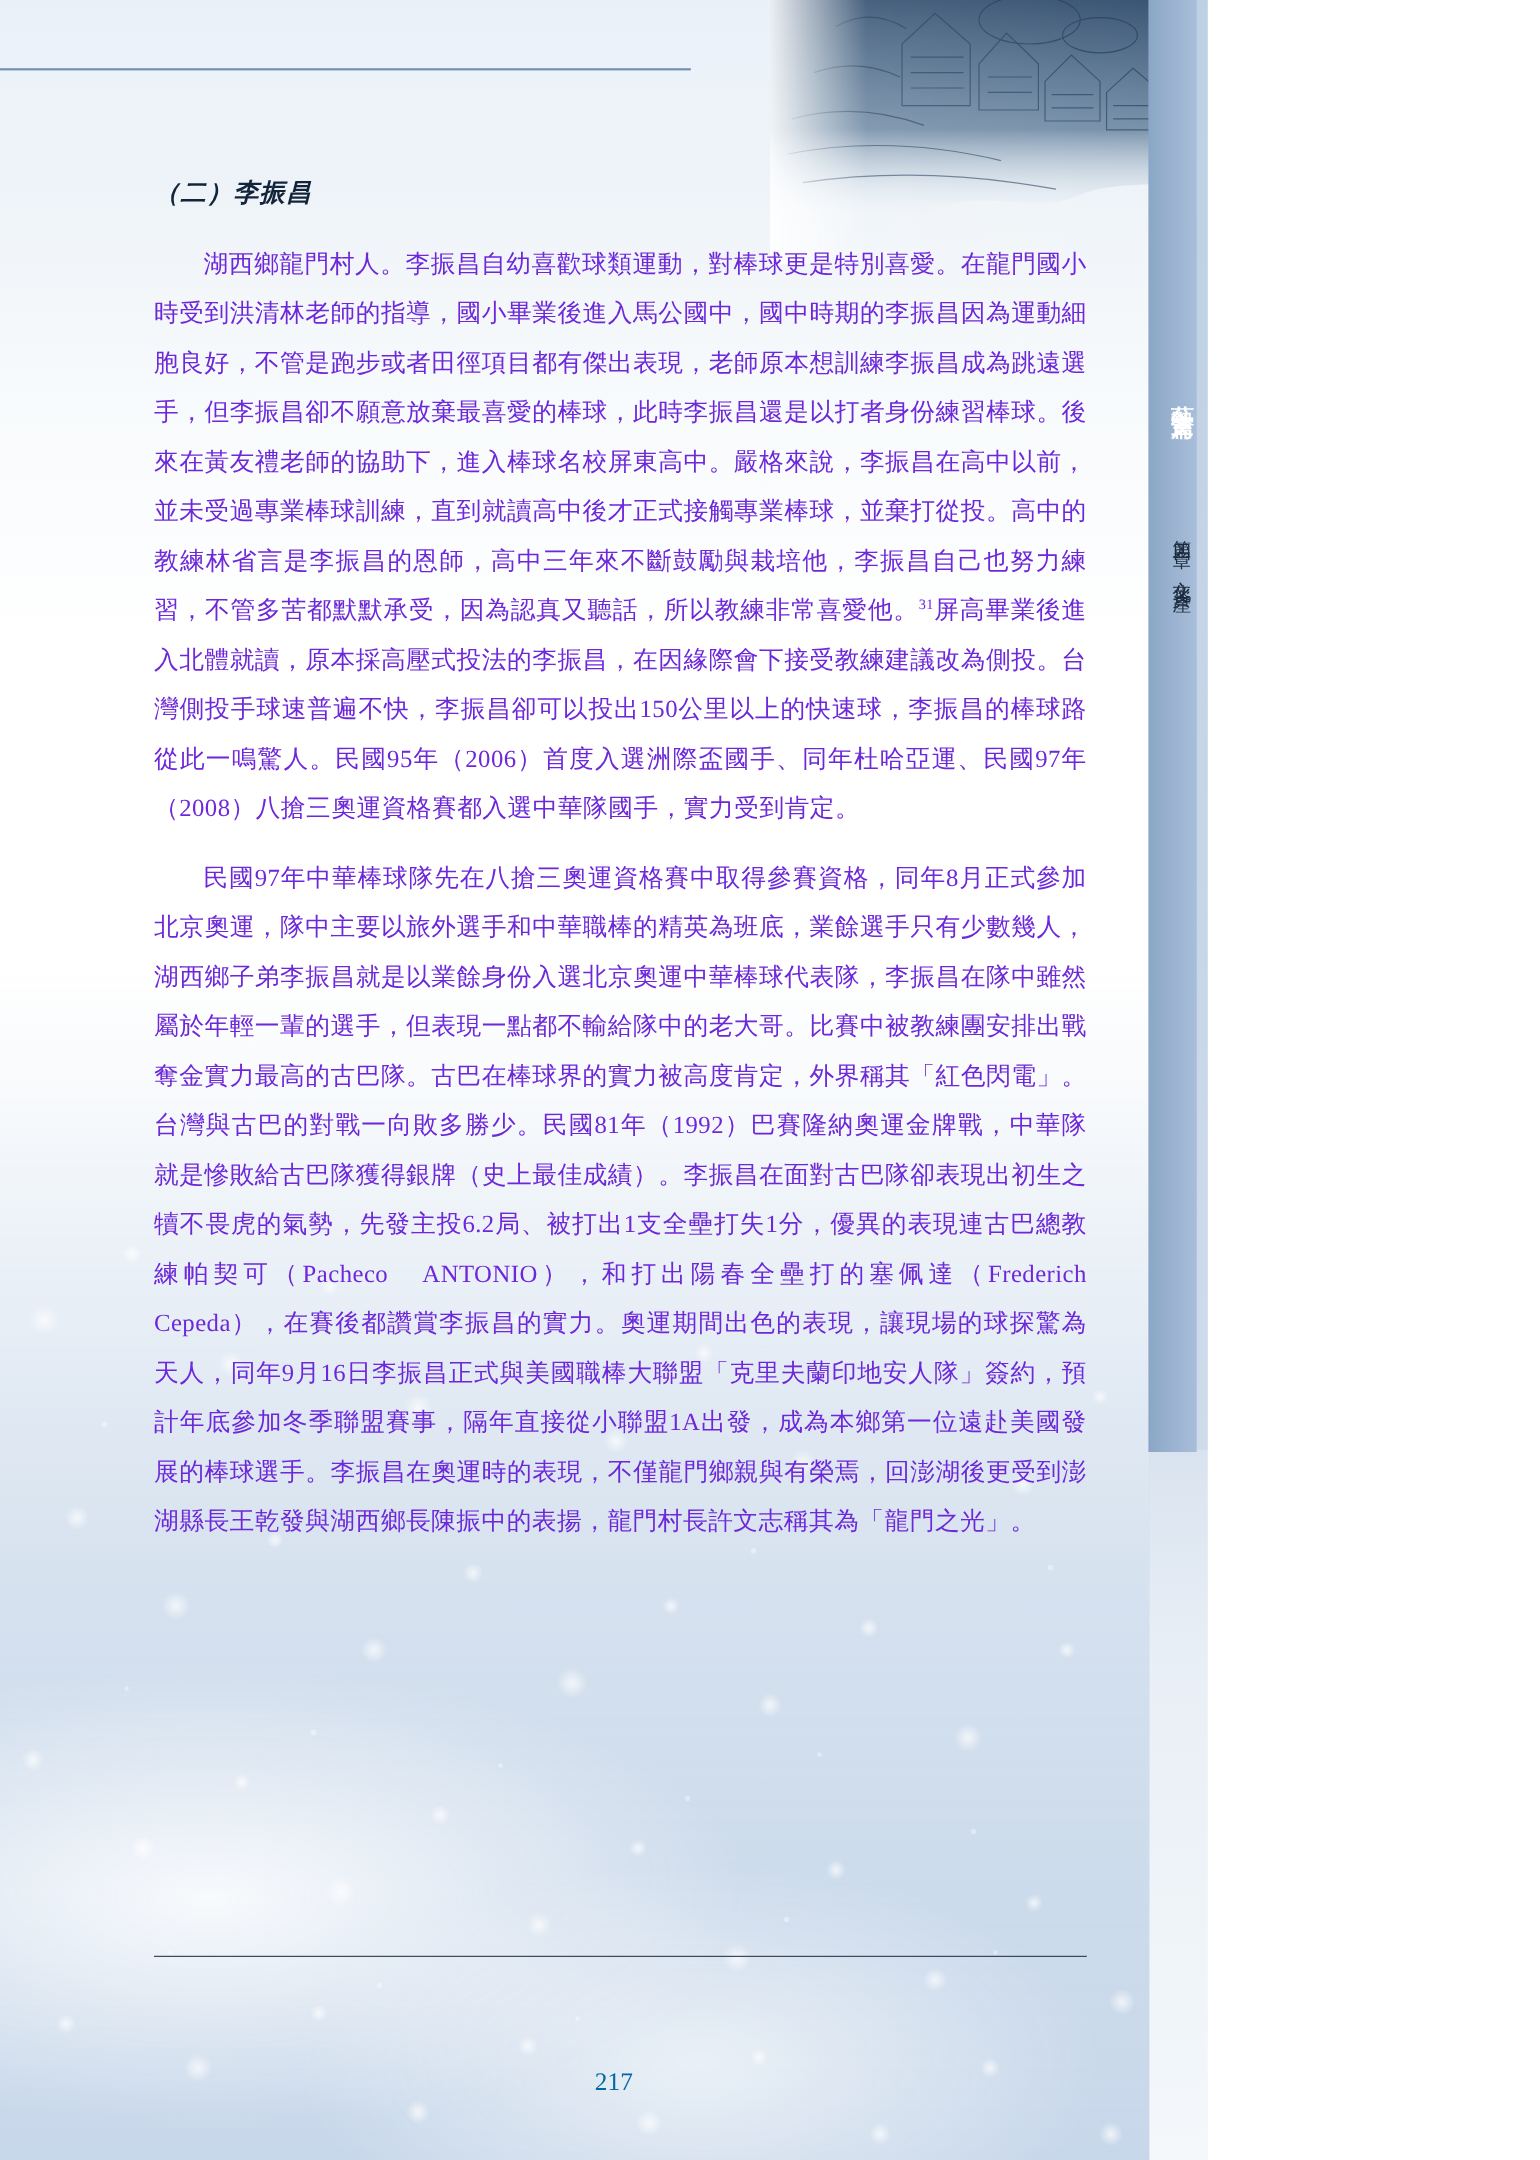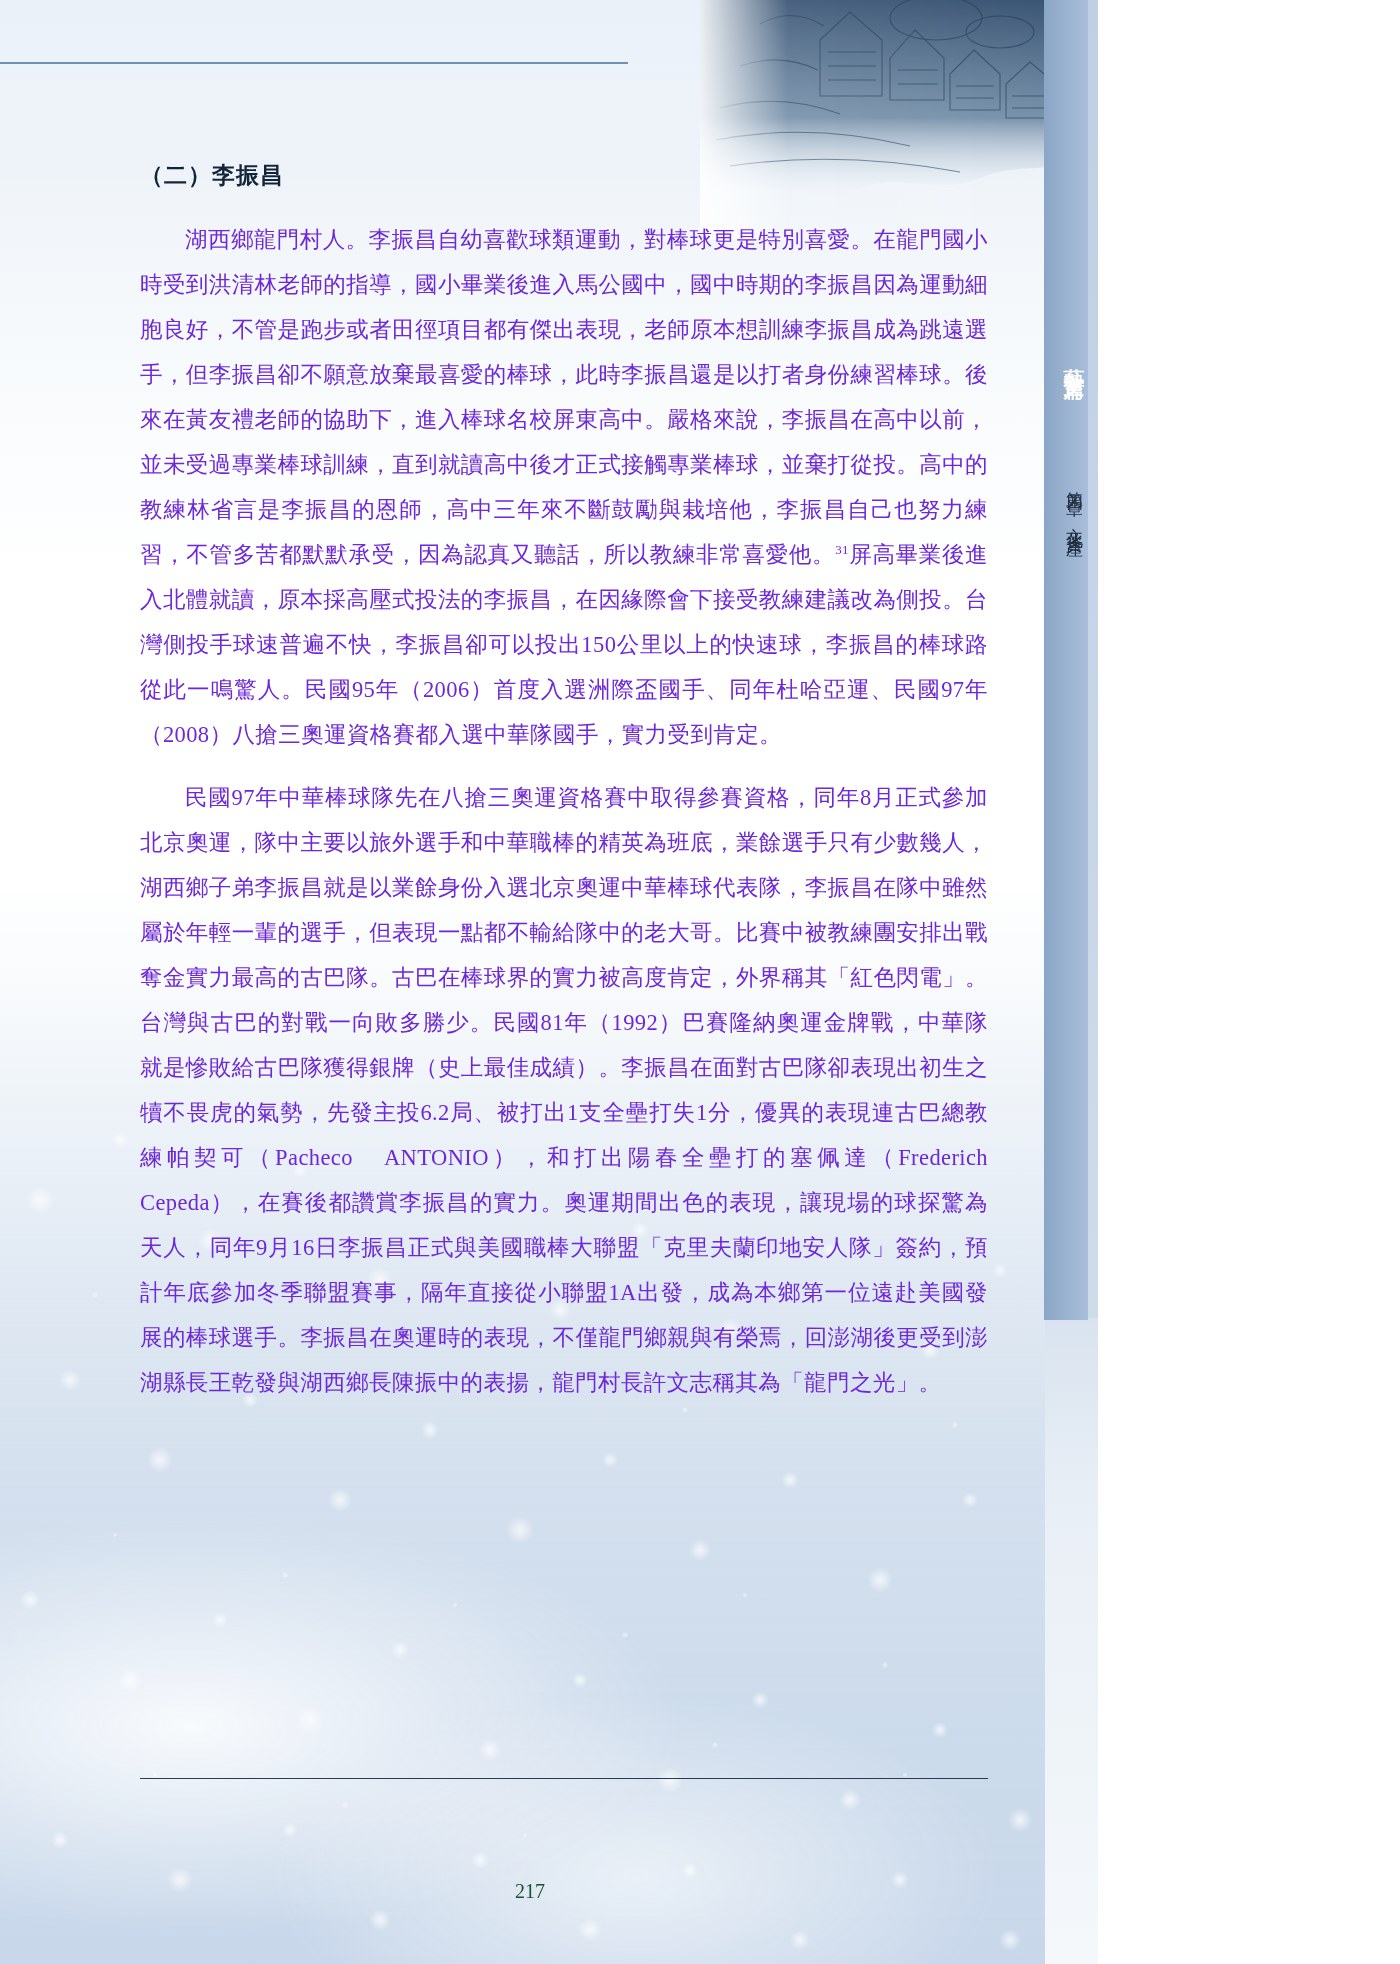--- a/index.html
+++ b/index.html
@@ -163,20 +163,21 @@
     top: 160px;
     width: 848px;
   }
   .heading {
     font-size: 23px;
     font-weight: bold;
     color: #12243a;
     letter-spacing: 1px;
     margin: 0 0 26px 0;
     font-family: "Liberation Sans", "DejaVu Sans", sans-serif;
+    font-style: italic;
   }
   .para {
     font-size: 22.5px;
     line-height: 45px;
     color: #6d28d9;
     text-align: justify;
     text-justify: inter-character;
     text-indent: 2em;
     margin: 0 0 18px 0;
     letter-spacing: 0.4px;
@@ -214,23 +215,24 @@
     margin-right: 3px;
   }
 
   
   .page-number {
     position: absolute;
     left: 0;
     top: 1880px;
     width: 1060px;
     text-align: center;
-    font-size: 20px;
-    color: #14532d;
+    font-size: 23px;
+    color: #0369a1;
     font-family: "Liberation Serif", "DejaVu Serif", serif;
+    padding-left: 28px;
   }
 </style>
 </head>
 <body>
 
 <div class="page">
 
   <div class="bg-base"></div>
   <div class="bg-fade-top"></div>
   <div class="bg-sea"></div>

